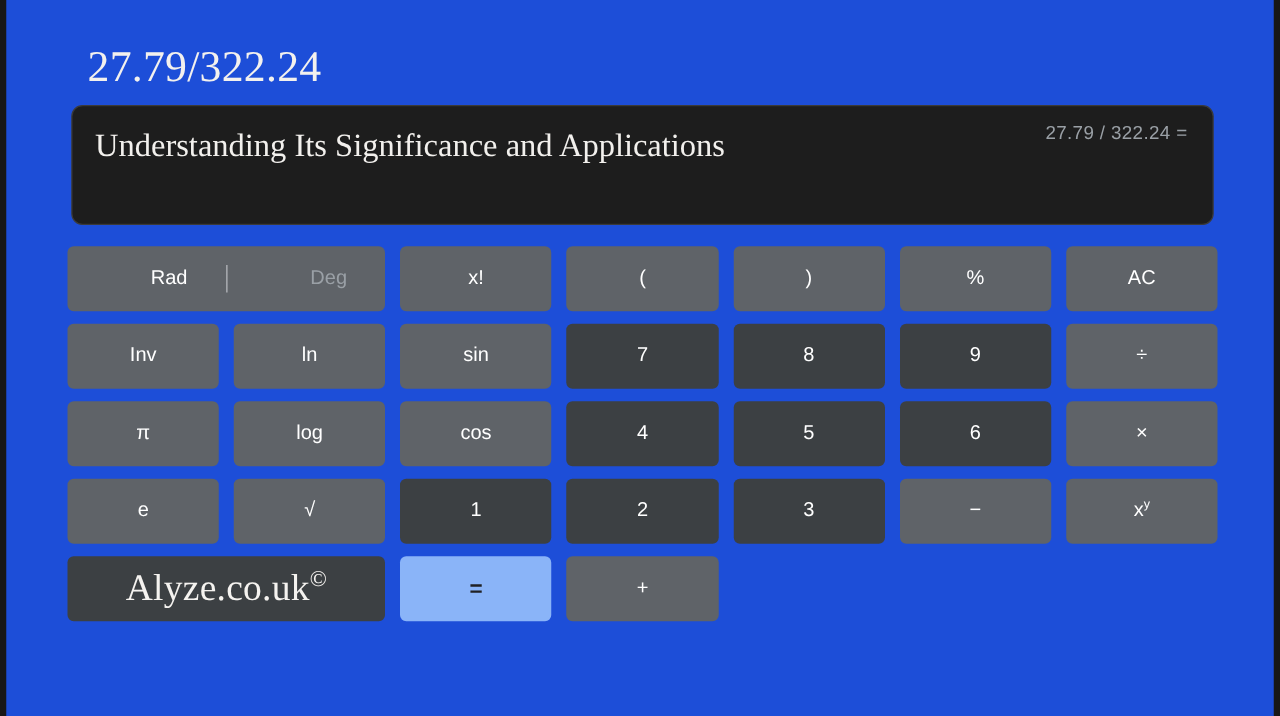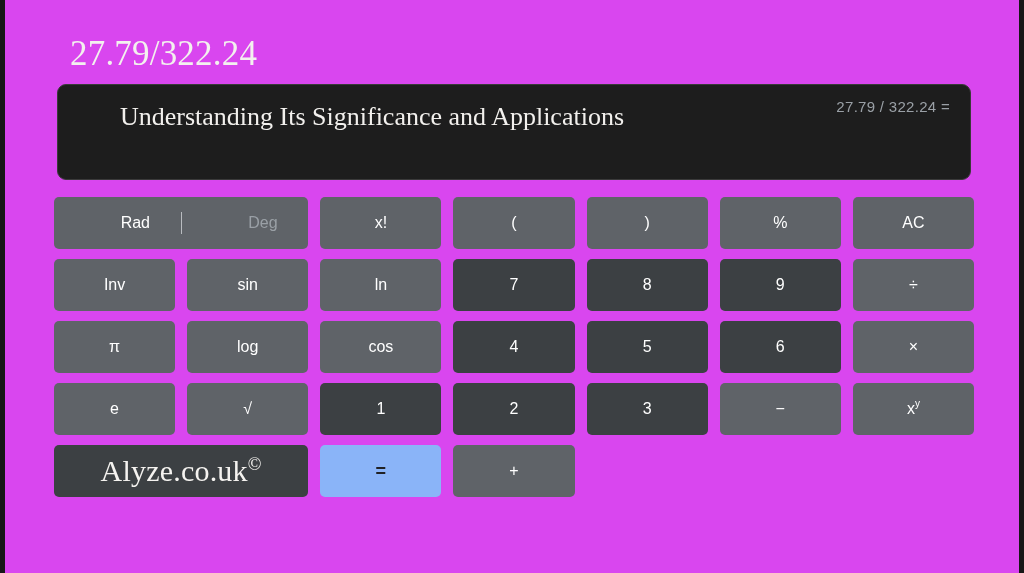--- a/index.html
+++ b/index.html
@@ -14,21 +14,21 @@
     background: #1b1b1b;
     font-family: "Liberation Sans", sans-serif;
     position: relative;
   }
 
   
   #page {
     position: absolute;
     left: 0; top: 0;
     width: 1024px; height: 573px;
-    background: #d946ef;
+    background: #1d4ed8;
   }
   .edge-strip {
     position: absolute;
     top: 0;
     width: 5px;
     height: 573px;
     background: #171717;
   }
   .edge-strip.left  { left: 0; }
   .edge-strip.right { right: 0; }
@@ -60,21 +60,20 @@
 
   #subtitle {
     position: absolute;
     left: 18px;
     top: 16px;
     font-family: "Liberation Serif", serif;
     font-size: 26px;
     line-height: 32px;
     color: #f2f0ed;
     white-space: nowrap;
-    margin-left: 44px;
   }
 
   #expression {
     position: absolute;
     right: 20px;
     top: 13px;
     font-size: 15px;
     line-height: 18px;
     color: #9aa0a6;
     letter-spacing: 0.3px;
@@ -215,24 +214,24 @@
       <button class="key func">
         <span>%</span>
       </button>
       <button class="key func">
         <span>AC</span>
       </button>
       <button class="key func">
         <span>Inv</span>
       </button>
       <button class="key func">
+        <span>ln</span>
+      </button>
+      <button class="key func">
         <span>sin</span>
-      </button>
-      <button class="key func">
-        <span>ln</span>
       </button>
       <button class="key digit">
         <span>7</span>
       </button>
       <button class="key digit">
         <span>8</span>
       </button>
       <button class="key digit">
         <span>9</span>
       </button>

